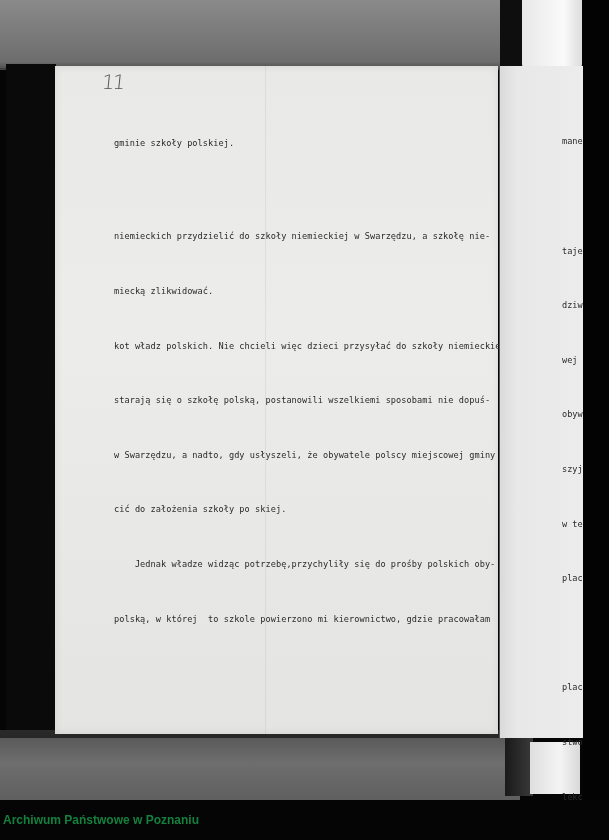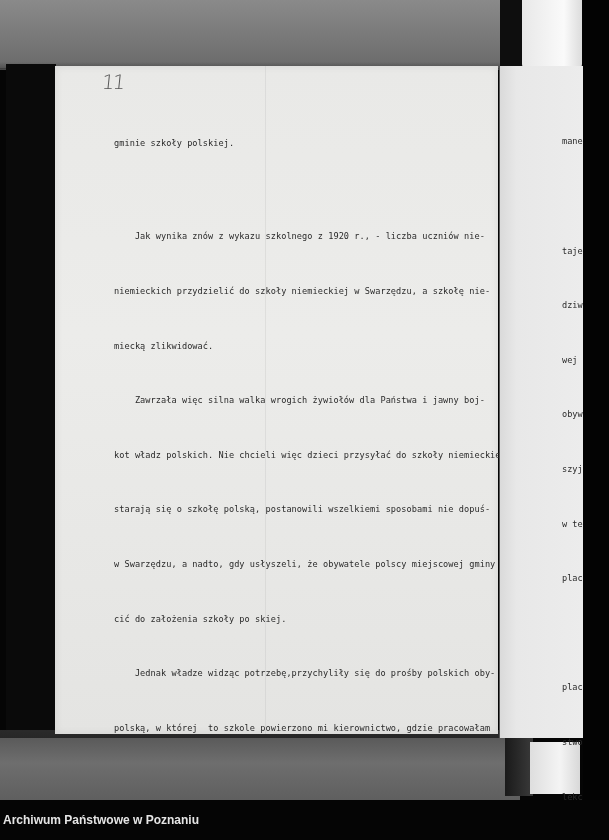--- a/index.html
+++ b/index.html
@@ -77,21 +77,21 @@
 
   .right-text {
     position: absolute; left: 562px; top: 96px; width: 30px;
     font-size: 8.6px; line-height: 18.2px; color: #2a2a2a; white-space: pre;
   }
   .right-text .line { display: block; height: 18.2px; }
 
   .footer-credit {
     position: absolute; left: 3px; top: 813px;
     font-family: "Liberation Sans", "DejaVu Sans", sans-serif;
-    font-size: 12px; font-weight: bold; color: #e5e5e5;
+    font-size: 12px; font-weight: bold; color: #15803d;
   }
 </style>
 </head>
 <body>
 
 <div class="backdrop-top"></div>
 <div class="backdrop-top-shadow"></div>
 <div class="divider-black"></div>
 <div class="tab-top"></div>
 <div class="left-dark"></div>
@@ -100,24 +100,22 @@
 <div class="tab-bottom-shadow"></div>
 <div class="tab-bottom"></div>
 <div class="right-black"></div>
 
 <div class="page-main"></div>
 <div class="page-number">11</div>
 
 <div class="text-block">
   <span class="line">gminie szkoły polskiej.</span>
   <span class="gap"></span>
-  <span class="line">    Jak wynika znów z wykazu szkolnego z 1920 r., - liczba uczniów nie-</span>
   <span class="line">niemieckich przydzielić do szkoły niemieckiej w Swarzędzu, a szkołę nie-</span>
   <span class="line">miecką zlikwidować.</span>
-  <span class="line">    Zawrzała więc silna walka wrogich żywiołów dla Państwa i jawny boj-</span>
   <span class="line">kot władz polskich. Nie chcieli więc dzieci przysyłać do szkoły niemieckiej</span>
   <span class="line">starają się o szkołę polską, postanowili wszelkiemi sposobami nie dopuś-</span>
   <span class="line">w Swarzędzu, a nadto, gdy usłyszeli, że obywatele polscy miejscowej gminy</span>
   <span class="line">cić do założenia szkoły po skiej.</span>
   <span class="line">    Jednak władze widząc potrzebę,przychyliły się do prośby polskich oby-</span>
   <span class="line">polską, w której  to szkole powierzono mi kierownictwo, gdzie pracowałam</span>
   
   
   
   

